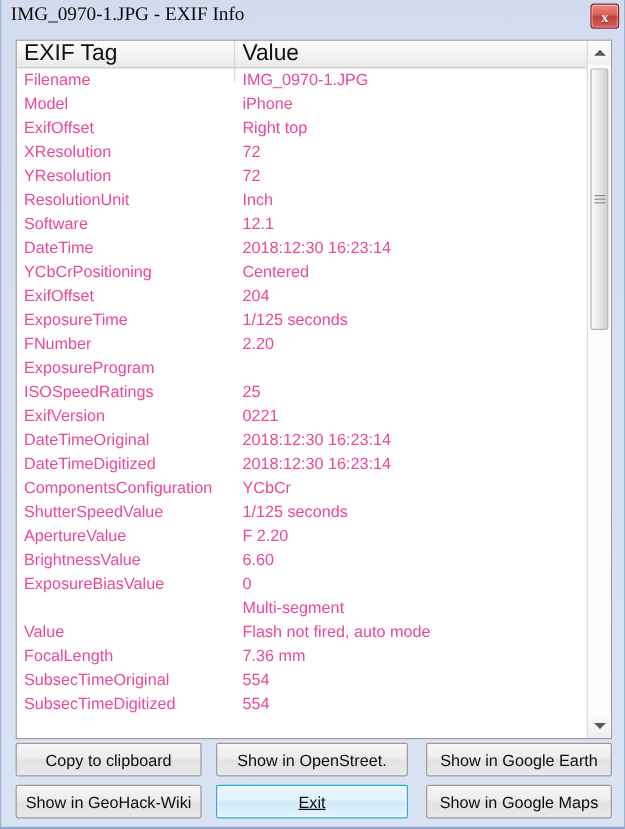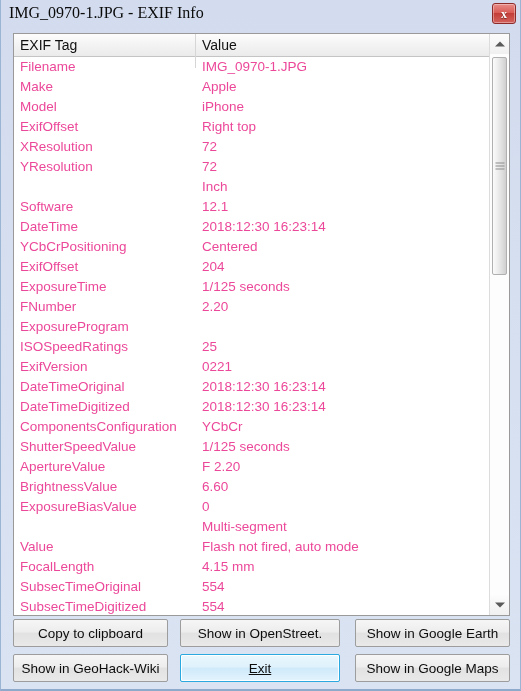--- a/index.html
+++ b/index.html
@@ -88,21 +88,21 @@
     height: 23px;
     background: linear-gradient(to bottom, #fdfdfd 0%, #f3f3f3 50%, #ebebeb 100%);
     border-bottom: 1px solid #c4c4c4;
     box-sizing: border-box;
   }
   .hdr-cell {
     position: absolute;
     top: 0;
     height: 34px;
     line-height: 22px;
-    font-size: 14px;
+    font-size: 19px;
     color: #111;
     padding-left: 6px;
     box-sizing: border-box;
     white-space: nowrap;
   }
   .hdr-cell.tag { left: 0; width: 182px; border-right: 1px solid #d6d6d6; }
   .hdr-cell.value { left: 182px; width: 294px; border-right: 1px solid #d6d6d6; }
 
   #rows {
     position: absolute;
@@ -251,40 +251,37 @@
       <div class="hdr-cell tag">EXIF Tag</div>
       <div class="hdr-cell value">Value</div>
     </div>
 
     <div id="rows">
         <div class="row">
           <div class="cell tag">Filename</div>
           <div class="cell value">IMG_0970-1.JPG</div>
         </div>
         <div class="row">
-          <div class="cell tag">Make</div>
-          <div class="cell value">Apple</div>
-        </div>
-        <div class="row">
           <div class="cell tag">Model</div>
           <div class="cell value">iPhone</div>
         </div>
         <div class="row">
           <div class="cell tag">ExifOffset</div>
           <div class="cell value">Right top</div>
         </div>
         <div class="row">
           <div class="cell tag">XResolution</div>
           <div class="cell value">72</div>
         </div>
         <div class="row">
           <div class="cell tag">YResolution</div>
           <div class="cell value">72</div>
         </div>
         <div class="row">
+          <div class="cell tag">ResolutionUnit</div>
           <div class="cell value">Inch</div>
         </div>
         <div class="row">
           <div class="cell tag">Software</div>
           <div class="cell value">12.1</div>
         </div>
         <div class="row">
           <div class="cell tag">DateTime</div>
           <div class="cell value">2018:12:30 16:23:14</div>
         </div>
@@ -345,21 +342,21 @@
         </div>
         <div class="row">
           <div class="cell value">Multi-segment</div>
         </div>
         <div class="row">
           <div class="cell tag">Value</div>
           <div class="cell value">Flash not fired, auto mode</div>
         </div>
         <div class="row">
           <div class="cell tag">FocalLength</div>
-          <div class="cell value">4.15 mm</div>
+          <div class="cell value">7.36 mm</div>
         </div>
         <div class="row">
           <div class="cell tag">SubsecTimeOriginal</div>
           <div class="cell value">554</div>
         </div>
         <div class="row">
           <div class="cell tag">SubsecTimeDigitized</div>
           <div class="cell value">554</div>
         </div>
       </div>

